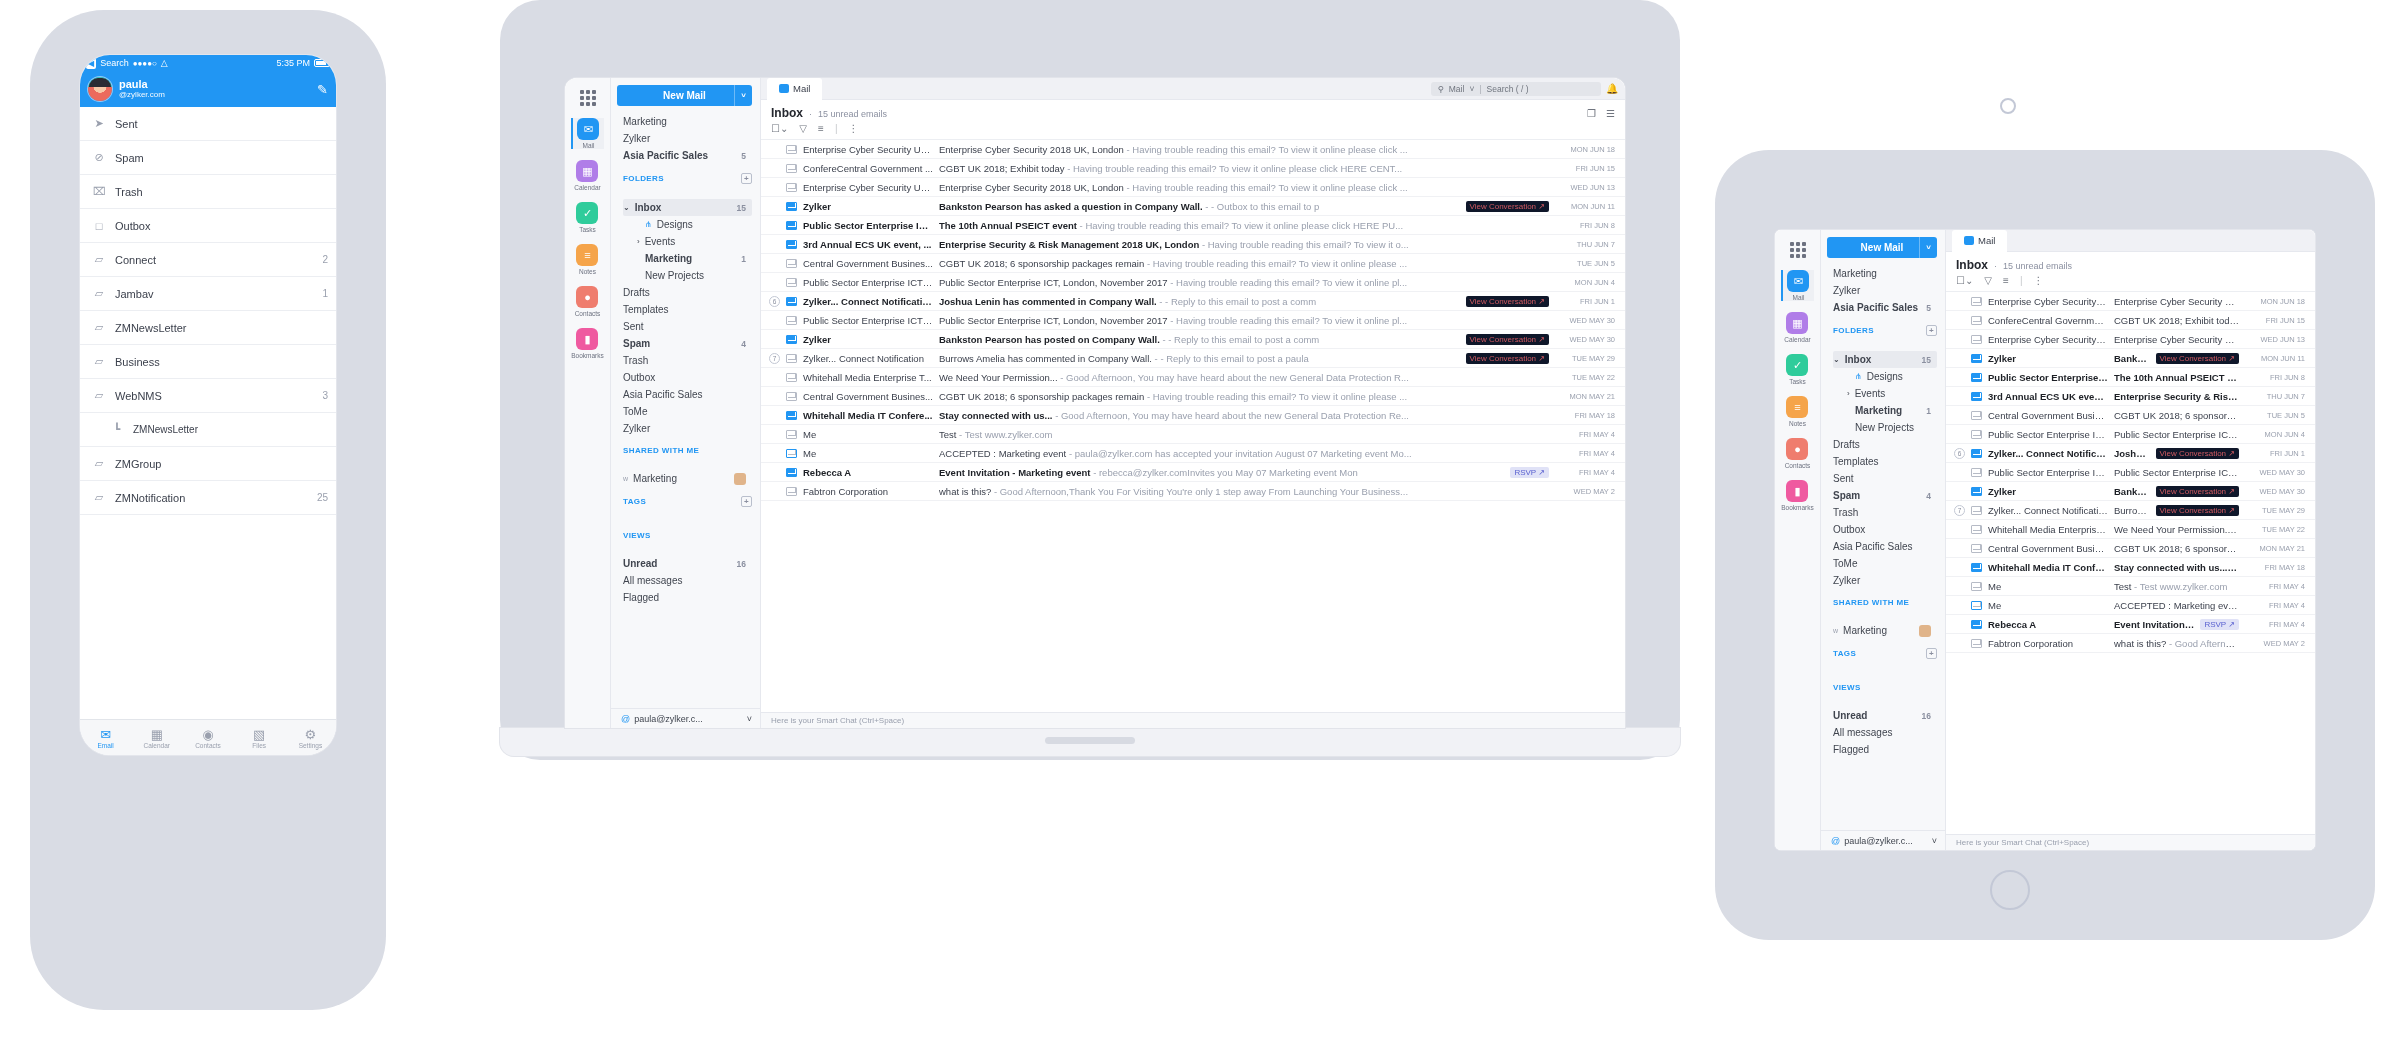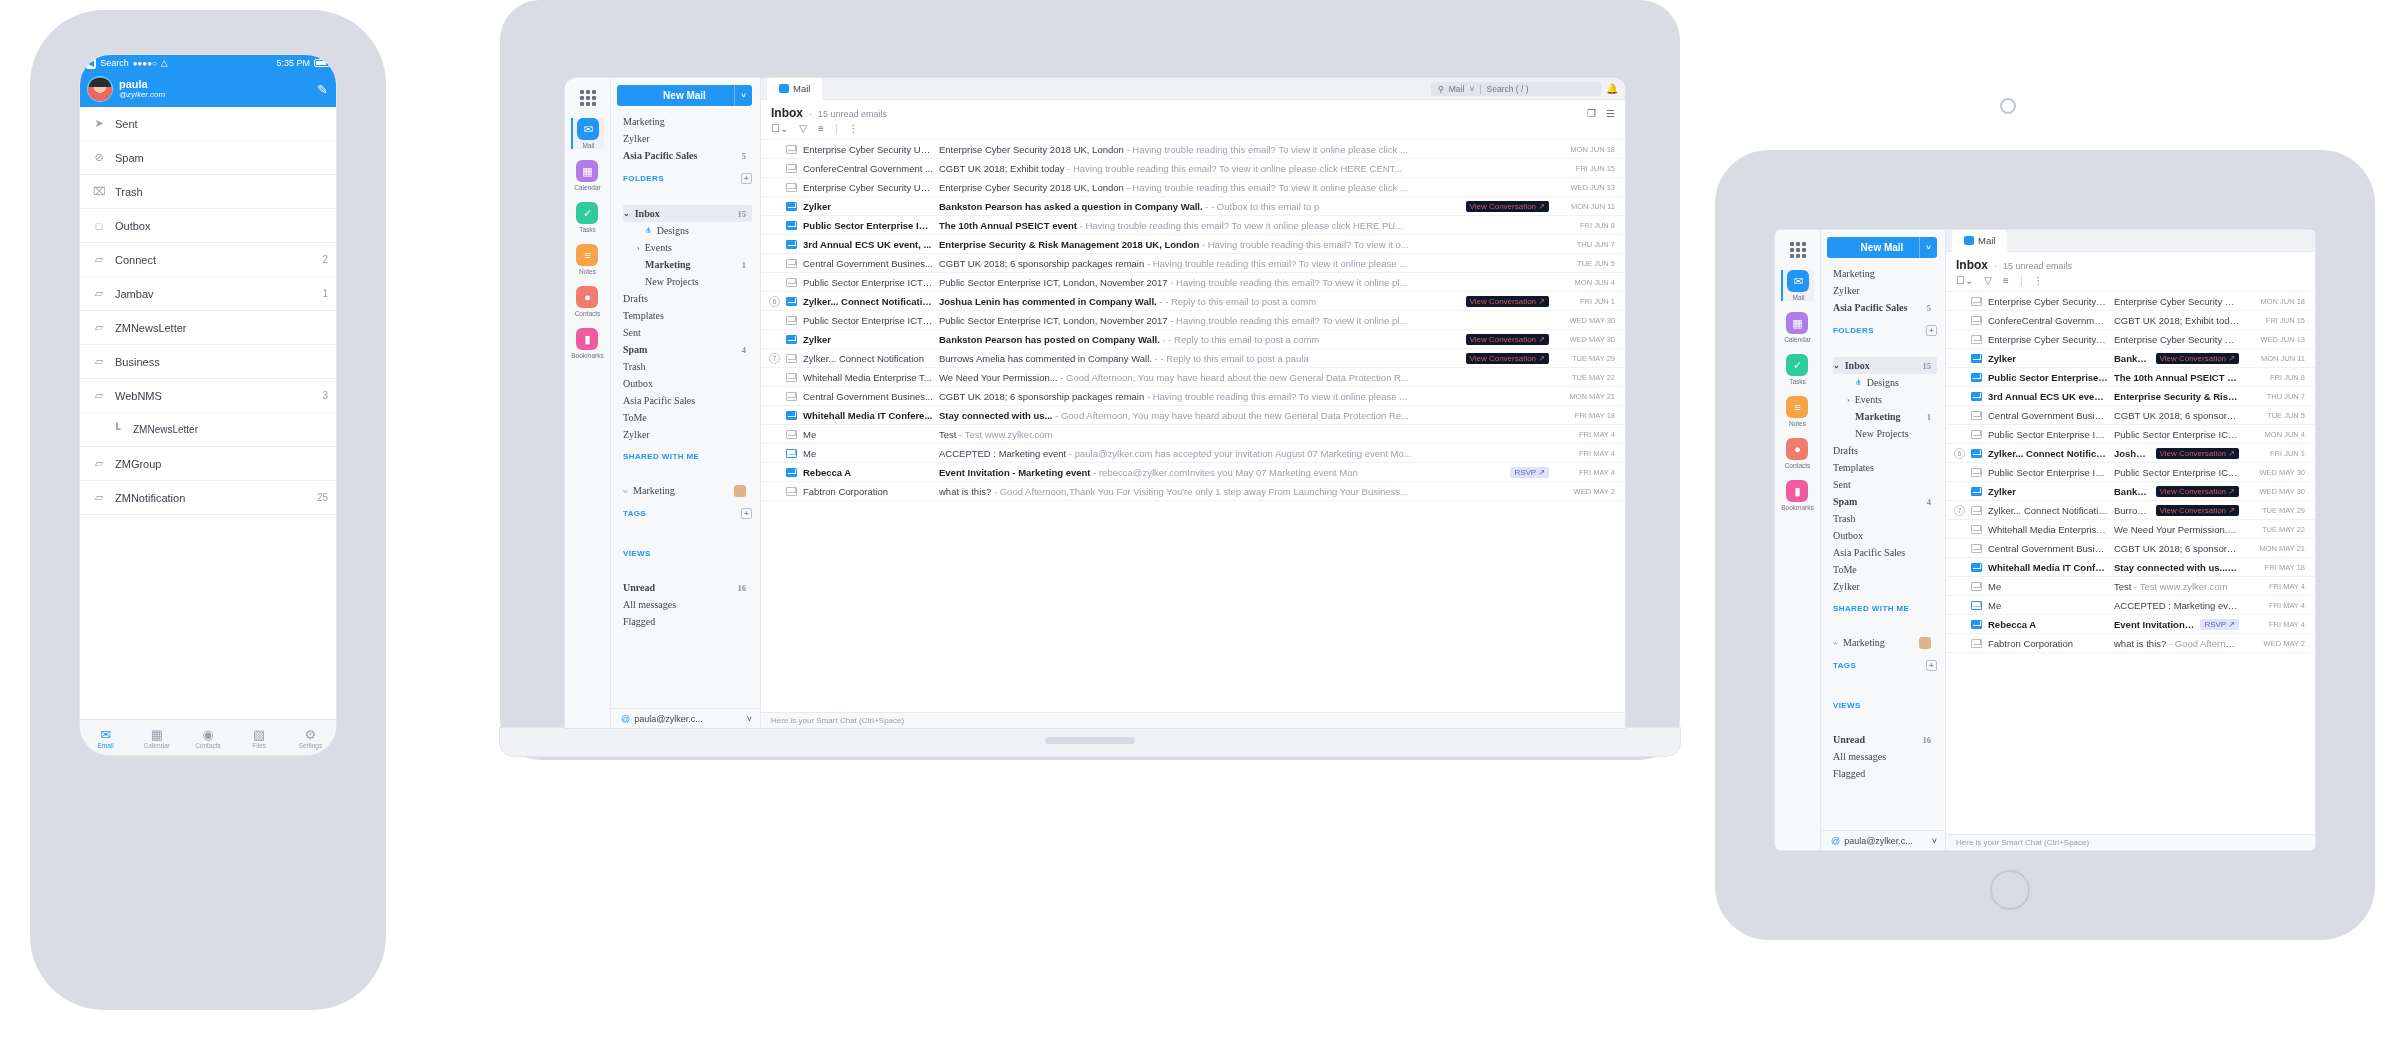--- a/index.html
+++ b/index.html
@@ -43,21 +43,21 @@
   .acct-bar { background:#2196f3; color:#fff; height:36px; display:flex; align-items:center; padding:0 8px; gap:7px; }
   .avatar-img {
     width:24px; height:24px; border-radius:50%;
     background: radial-gradient(circle at 50% 38%, #f7c9a8 0 34%, transparent 35%),
                 linear-gradient(#3cc4b9 0 42%, #ec6a5d 42% 100%);
     position:relative; flex:none; box-shadow:0 0 0 1px rgba(255,255,255,.5);
   }
   .avatar-img::after{ content:""; position:absolute; left:1px; top:1px; width:22px; height:9px;
      background:#2b2b33; border-radius:11px 11px 0 0; }
   .acct-name { font-size:11px; font-weight:bold; line-height:12px; }
-  .acct-mail { font-size:8px; line-height:10px; opacity:.95;font-style:italic; }
+  .acct-mail { font-size:8px; line-height:10px; opacity:.95; }
   .compose-ic { margin-left:auto; font-size:13px; }
 
   .ph-list { background:#fff; }
   .ph-row { height:34px; display:flex; align-items:center; padding:0 8px 0 12px; border-bottom:1px solid #eceef2; font-size:11px; color:#3a3f4b; gap:9px; }
   .ph-row .ic { width:14px; height:14px; color:#9aa0ae; display:flex; align-items:center; justify-content:center; font-size:11px; flex:none;}
   .ph-row .cnt { margin-left:auto; color:#9aa0ae; font-size:10px; }
   .ph-row.sub { padding-left:30px; font-size:10px; }
 
   .ph-tabbar { position:absolute; left:0; right:0; bottom:0; height:36px; background:#f6f7f9; border-top:1px solid #e2e5ea;
      display:flex; align-items:center; }
@@ -100,27 +100,27 @@
     width:150px; background:#f7f8fa; border-right:1px solid #e6e8ee; flex:none;
     display:flex; flex-direction:column; position:relative; overflow:hidden;
   }
   .newmail {
     margin:7px 8px 7px 6px; height:21px; background:#2196f3; color:#fff; border-radius:3px;
     display:flex; align-items:center; justify-content:center; font-size:10px; font-weight:bold; position:relative;
   }
   .newmail .car { position:absolute; right:0; top:0; bottom:0; width:18px; border-left:1px solid rgba(255,255,255,.35);
      display:flex; align-items:center; justify-content:center; font-size:8px; }
   .fgroup { padding:0 8px 0 12px; }
-  .frow { height:17px; display:flex; align-items:center; font-size:10px; color:#40454f; gap:5px; padding:0 6px 0 0; border-radius:2px;font-family:Liberation Serif, serif; }
+  .frow { height:17px; display:flex; align-items:center; font-size:10px; color:#40454f; gap:5px; padding:0 6px 0 0; border-radius:2px; }
   .frow .cnt { margin-left:auto; font-size:8.5px; color:#8b90a0; }
   .frow.bold { font-weight:bold; }
   .frow.sel { background:#e8eaef; }
   .frow.ind { padding-left:14px; }
   .frow.ind2 { padding-left:22px; }
-  .sect { font-size:8px; font-weight:bold; color:#2196f3; letter-spacing:.4px; padding:9px 8px 21px 12px; display:flex; align-items:center; }
+  .sect { font-size:8px; font-weight:bold; color:#2196f3; letter-spacing:.4px; padding:9px 8px 15px 12px; display:flex; align-items:center; }
   .plusbtn { margin-left:auto; width:11px; height:11px; border:1px solid #b9bfcc; border-radius:2px; color:#8b90a0;
       font-size:8px; line-height:9px; text-align:center; }
   .acctfoot { margin-top:auto; border-top:1px solid #e6e8ee; height:20px; display:flex; align-items:center; gap:4px;
      padding:0 8px 0 10px; font-size:9px; color:#40454f; background:#f7f8fa;}
   .mini-av { width:12px; height:12px; border-radius:3px; background:#c7f0e5; }
 
   .maincol { flex:1; display:flex; flex-direction:column; min-width:0; background:#fff; }
   .topbar { height:22px; background:#f0f1f5; display:flex; align-items:center; padding:0 6px; gap:6px; border-bottom:1px solid #e6e8ee; }
   .tab-mail { background:#fff; height:22px; display:flex; align-items:center; gap:4px; padding:0 12px; font-size:9.5px; border-radius:3px 3px 0 0;}
   .tab-sq { width:10px; height:9px; background:#2196f3; border-radius:2px; }

